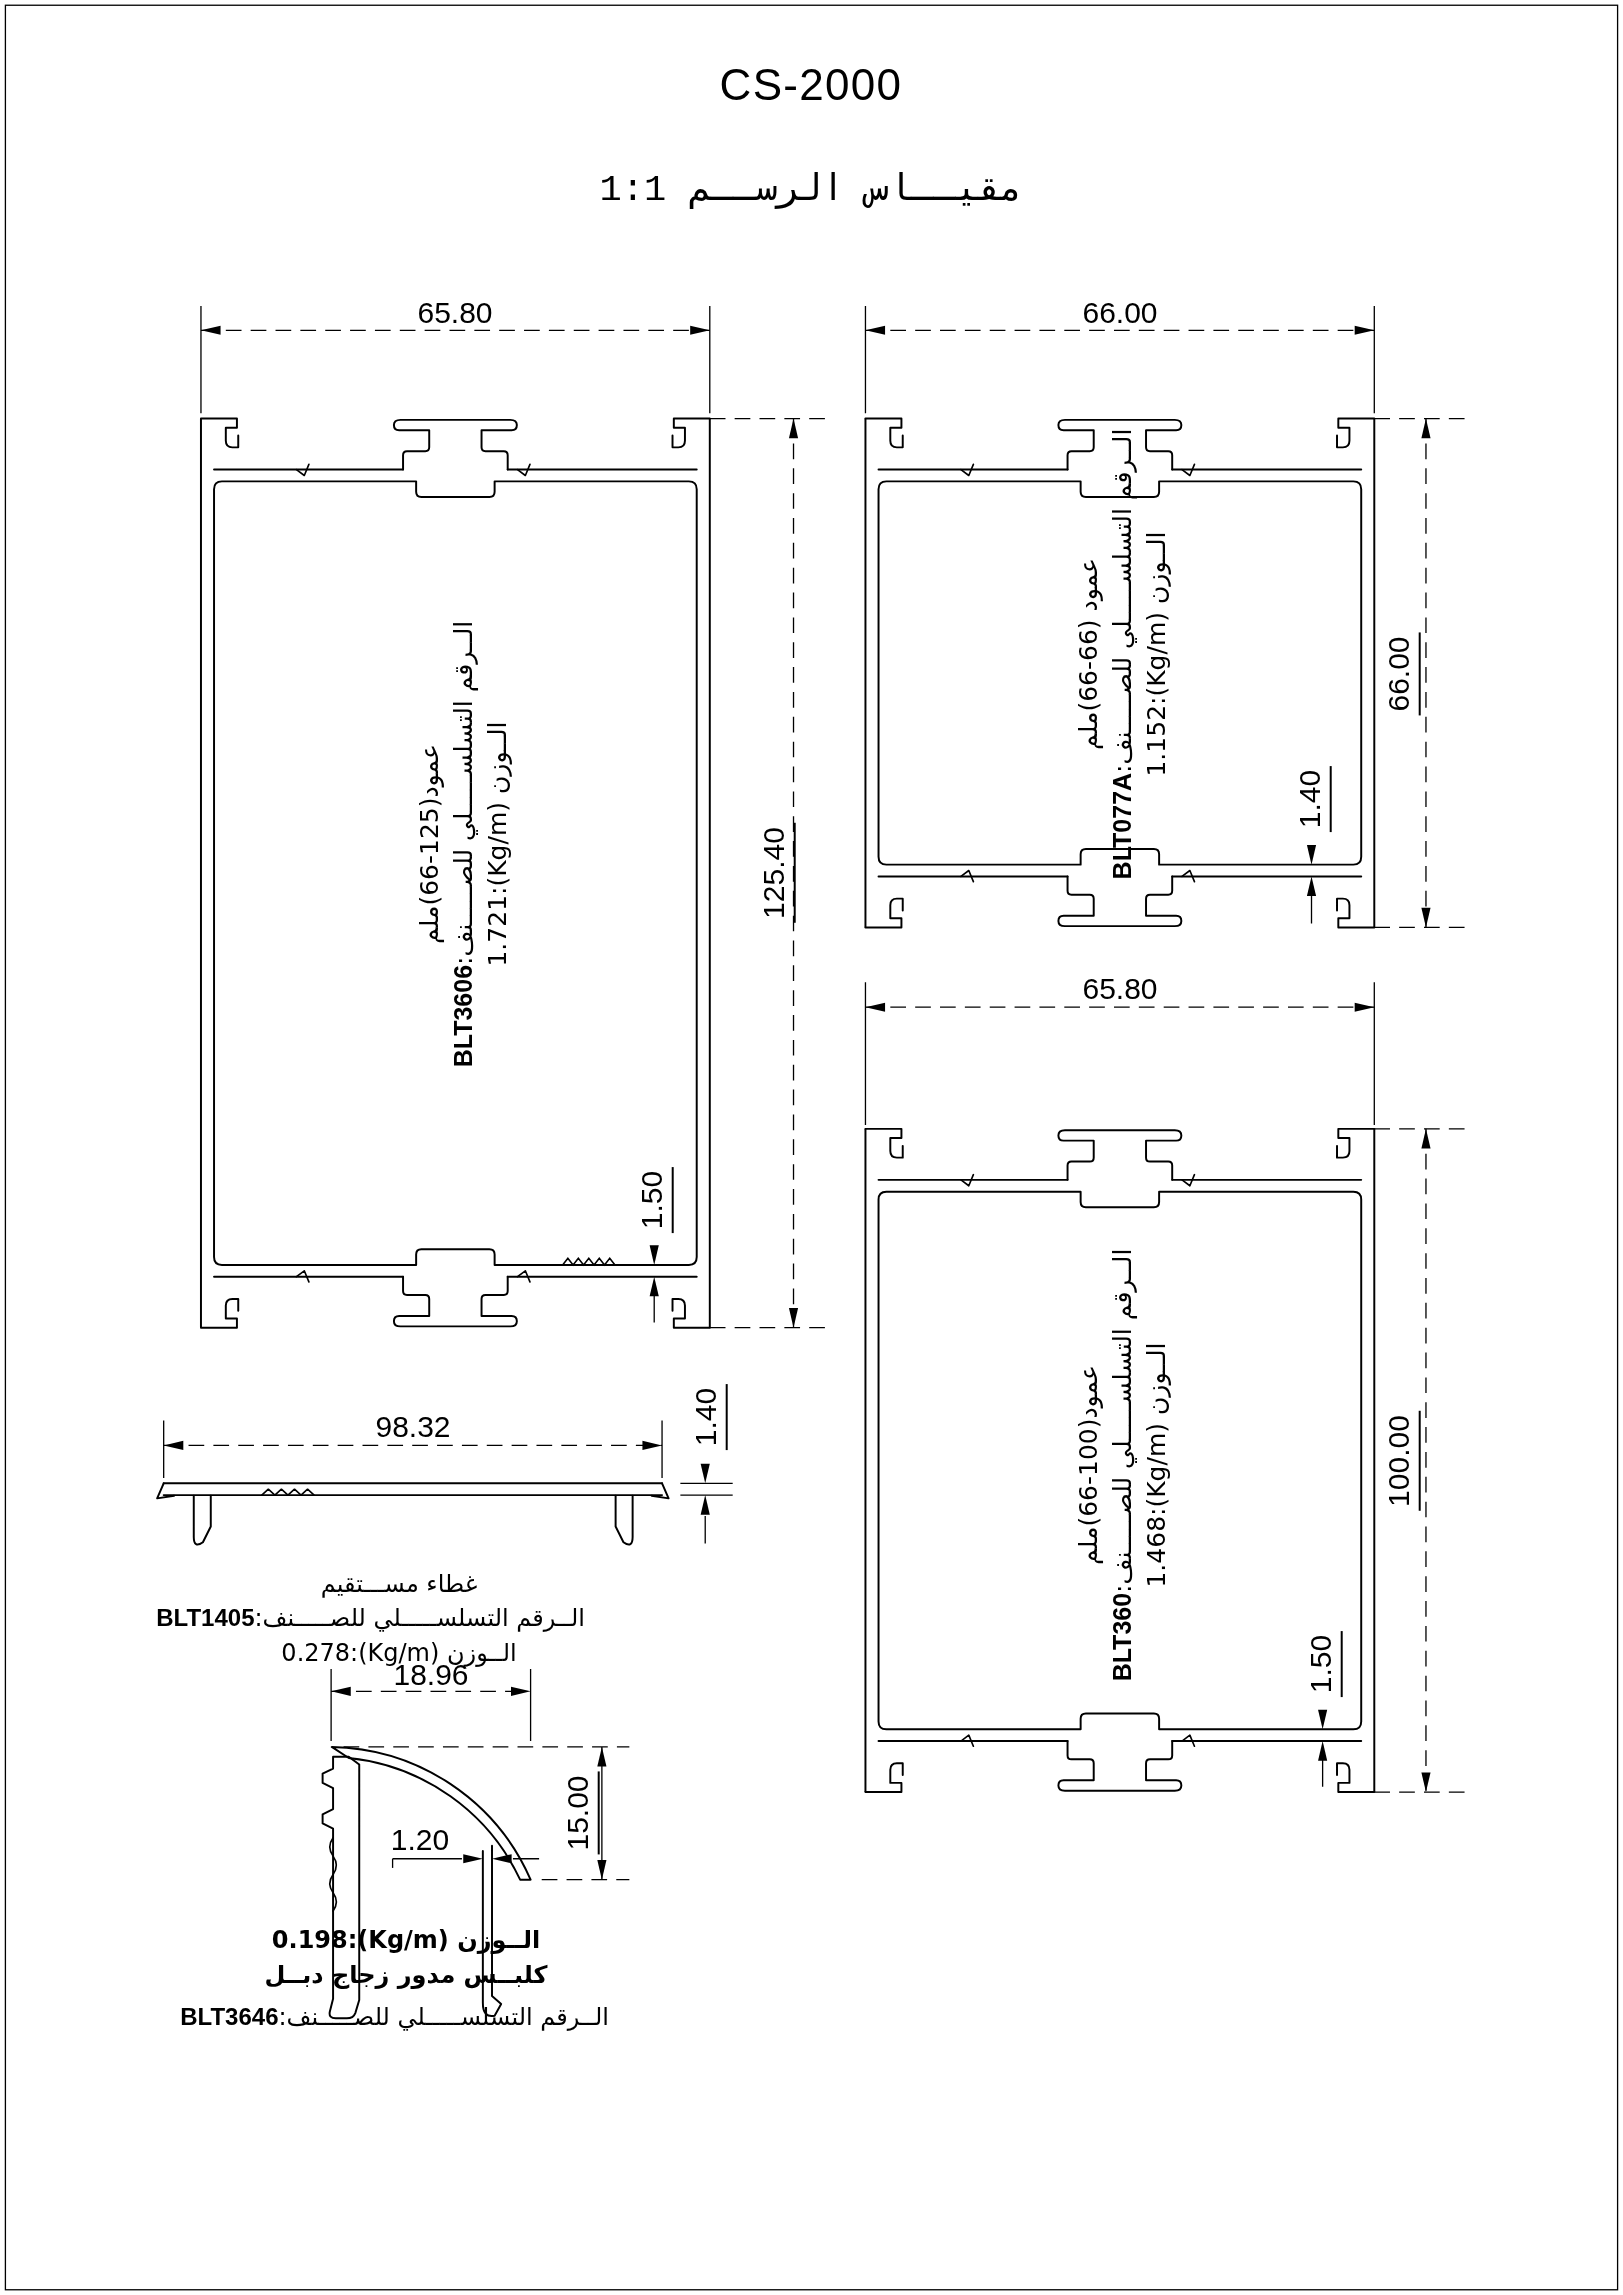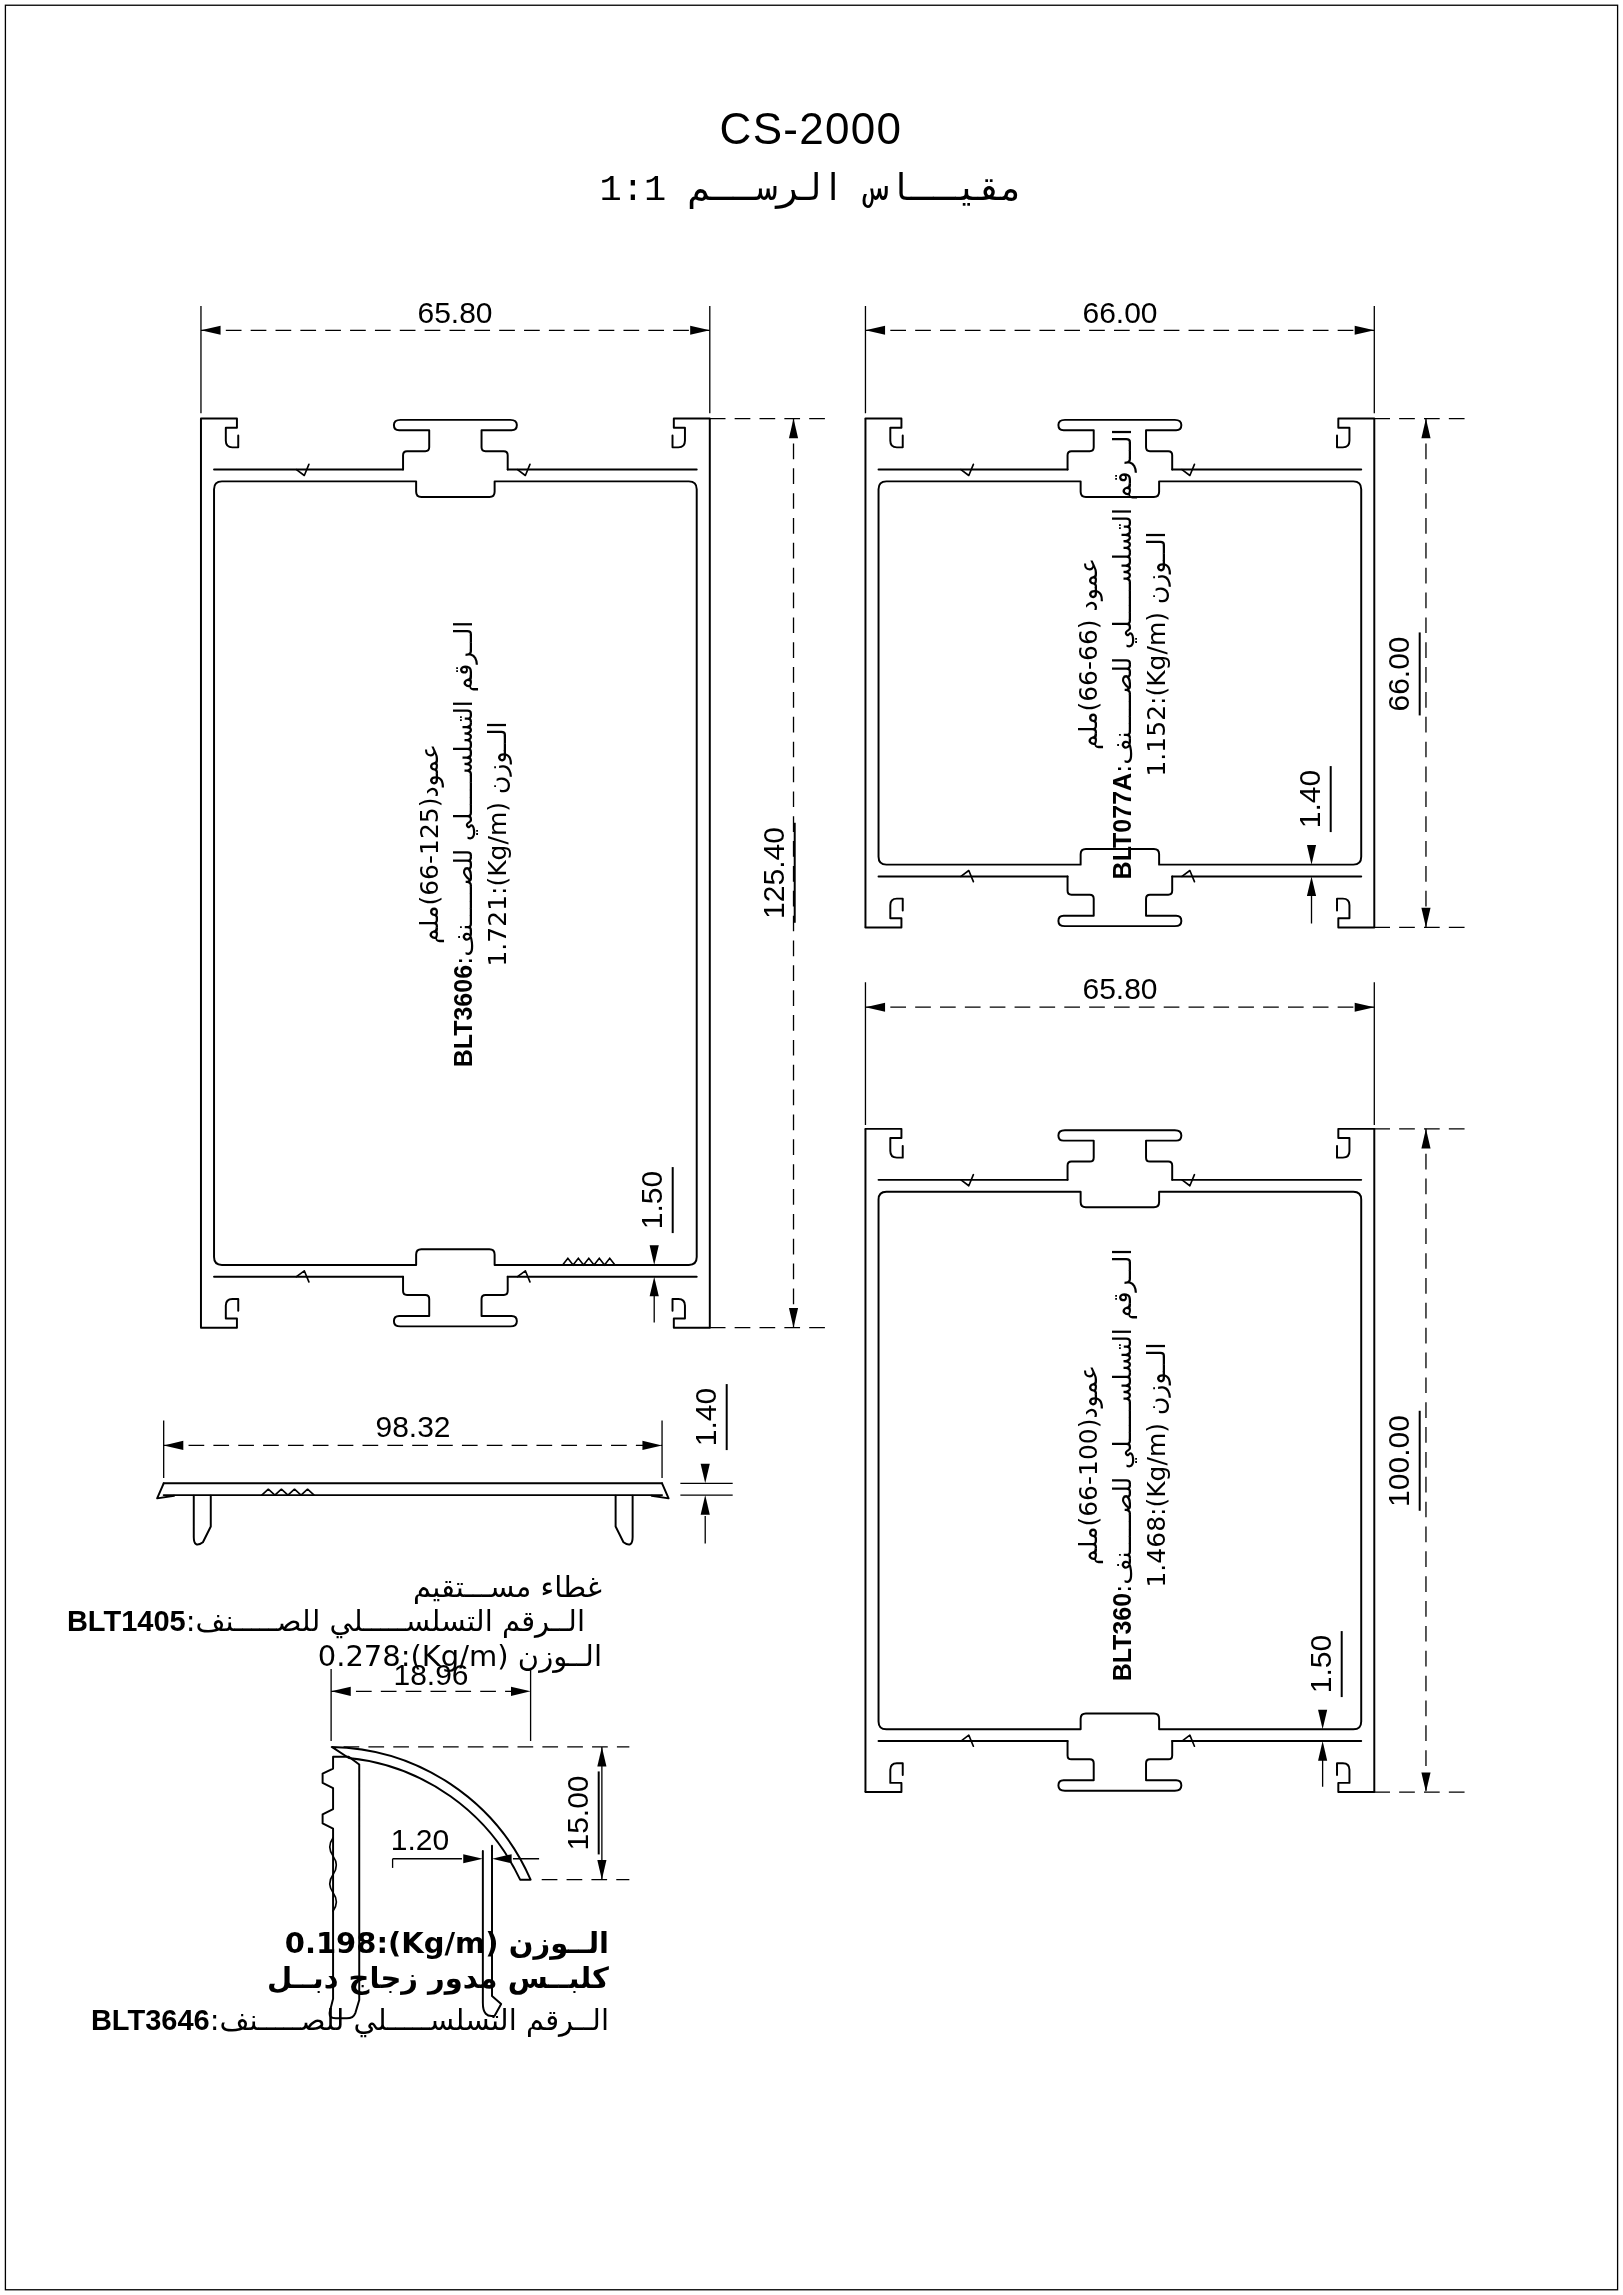--- a/index.html
+++ b/index.html
@@ -3,36 +3,36 @@
 <meta charset="utf-8">
 <style>
   html,body { margin:0; padding:0; background:#777; }
   #page {
     position:relative; width:1623px; height:2295px; background:#ffffff;
     font-family:"Liberation Sans", sans-serif; color:#000; overflow:hidden;
   }
   #drawing { position:absolute; left:0; top:0; }
   .txt { position:absolute; white-space:nowrap; }
   .center { transform:translate(-50%,-50%); }
-  .page-title { font-size:44px; letter-spacing:1.3px;margin-top:44px; }
+  .page-title { font-size:44px; letter-spacing:1.3px; }
   .page-subtitle { font-size:37px; font-family:Liberation Mono, monospace; direction:rtl; }
   .dim { font-size:30px; }
   .vdim {
     font-size:30px; transform:translate(-50%,-50%) rotate(-90deg);
     border-bottom:2px solid #000; padding:0 3.9px 2.6px 3.9px;
   }
   .vblock {
     position:absolute; transform:translate(-50%,-50%) rotate(-90deg);
     text-align:center; font-family:"DejaVu Sans", sans-serif;
     font-size:25px; line-height:1.35; direction:rtl;
   }
   .vblock .bl { white-space:nowrap; }
   .serialv { font-weight:bold; font-family:"Liberation Sans", sans-serif; }
   .ltr { direction:ltr; unicode-bidi:embed; }
-  .caption { font-family:"DejaVu Sans", sans-serif; font-size:29px; direction:rtl; text-align:right; }
+  .caption { font-family:"DejaVu Sans", sans-serif; font-size:24px; direction:rtl; text-align:center; }
 </style>
 </head>
 <body>
 
 <div id="page">
 
   <svg id="drawing" width="1623" height="2295" viewBox="0 0 2481 3509">
     <defs>
 
       <g id="colmod" fill="none" stroke="#000" stroke-width="3" stroke-linejoin="round" stroke-linecap="round">

